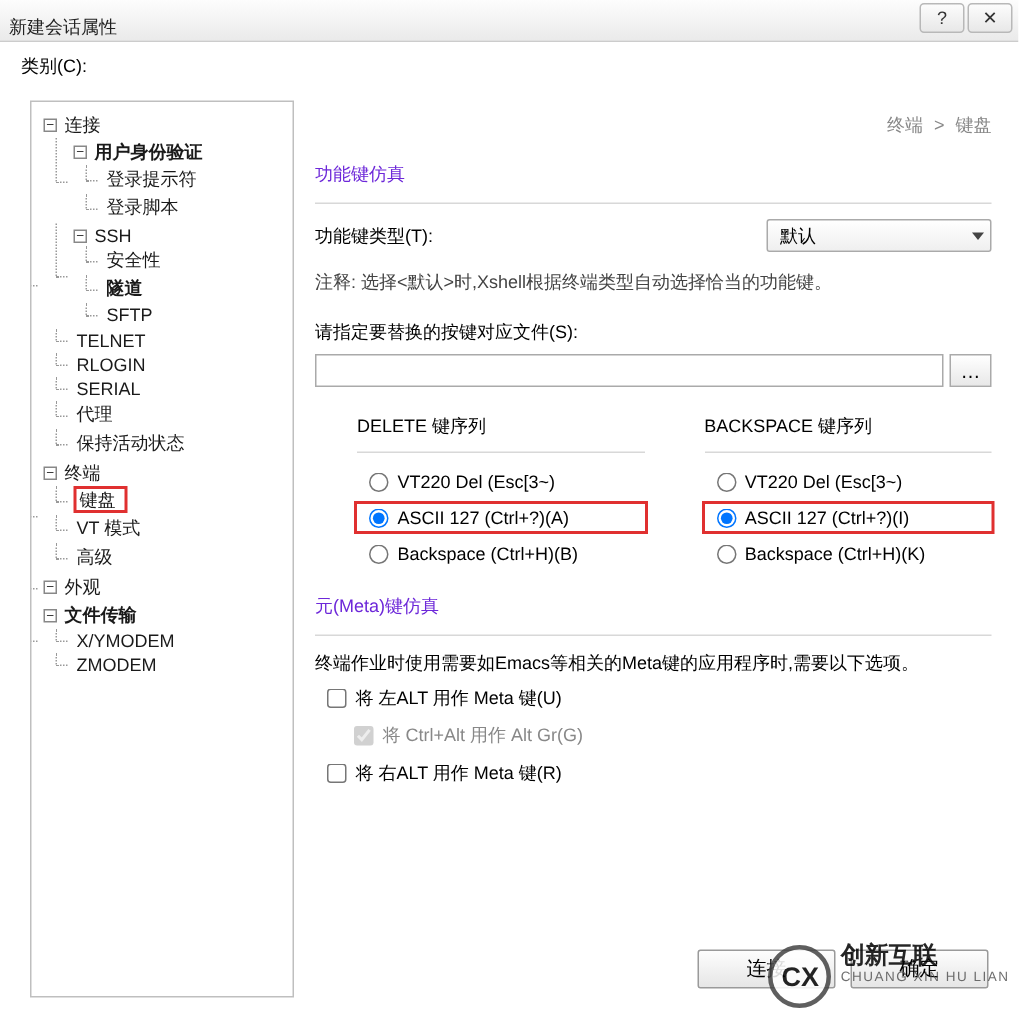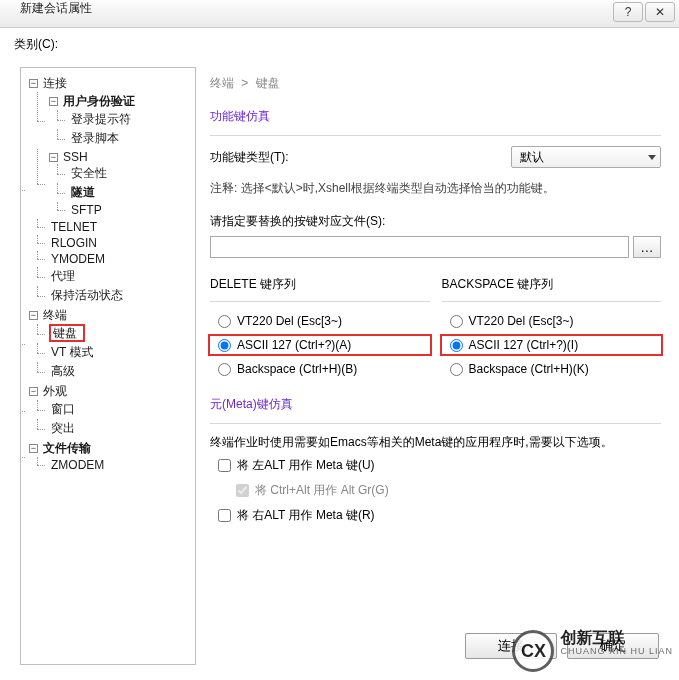--- a/index.html
+++ b/index.html
@@ -11,22 +11,22 @@
     width: 679px;
     height: 680px;
     overflow: hidden;
     position: relative;
   }
   .titlebar {
     height: 28px;
     background: linear-gradient(#fdfdfd, #eaeaea);
     border-bottom: 1px solid #ccc;
     display: flex;
-    align-items: flex-start;
-    padding: 0 20px;
+    align-items: flex-end;
+    padding: 0 6px;
     position: relative;
   }
   .titlebar .title { color: #222; }
   .titlebar .ctrls {
     position: absolute; right: 4px; top: 2px;
     display: flex; gap: 0;
   }
   .titlebar .ctrls button {
     width: 30px; height: 20px;
     border: 1px solid #b8b8b8; border-radius: 3px;
@@ -64,21 +64,21 @@
     border:1px solid #888; background:#fff; font-size:9px;
     line-height:7px; text-align:center; margin-right:3px;
     position:relative; top:-1px; color:#333;
   }
   .tree .lbl { cursor: default; padding: 0 2px; }
   .tree .sel-red { border: 2px solid #e03030; padding: 0 6px 0 2px; }
   .tree .bold { font-weight: 700; }
   .right-col {
     flex: 1; padding: 4px 10px 0 14px; position: relative;
   }
-  .breadcrumb { color: #888; margin: 4px 0 16px 0; }
+  .breadcrumb { color: #888; margin: 4px 0 16px 0; text-align: right; }
   .breadcrumb .sep { margin: 0 4px; }
   .section-title { margin-bottom: 10px; color:#6d28d9; }
   .divider { border: none; border-top: 1px solid #d8d8d8; margin: 4px 0 10px 0; }
   .form-row { display: flex; align-items: center; margin-bottom: 10px; }
   .form-row label { width: 100px; }
   .combo {
     display:inline-flex; align-items:center;
     border:1px solid #aaa; border-radius:2px;
     background: linear-gradient(#fff,#efefef);
     height: 22px; min-width: 150px; padding: 0 4px 0 8px;
@@ -92,21 +92,21 @@
   .hint { color: #444; margin: 12px 0 16px 0; }
   .file-row { display:flex; align-items:center; gap:4px; margin-bottom:18px; }
   .file-row input[type=text] {
     flex:1; height:22px; border:1px solid #aaa; padding:0 4px;
   }
   .file-row .browse {
     width:28px; height:22px; border:1px solid #aaa;
     background:linear-gradient(#fff,#e8e8e8); cursor:default;
   }
   .cols { display:flex; gap:12px; }
-  .col { flex:1; }
+  .col { flex:1;margin-left:28px; }
   .col-title { margin-bottom:8px; }
   .radio-row, .check-row { display:flex; align-items:center; margin:4px 0; padding:2px 0; }
   .radio-row input, .check-row input { margin:0 6px 0 8px; }
   .highlight-row {
     border: 2px solid #e03030;
     margin: 0 -2px;
   }
   .buttons {
     position:absolute; right:12px; bottom:6px;
     display:flex; gap:10px;
@@ -157,40 +157,37 @@
           </li>
           <li><span class="toggle">−</span><span class="lbl">SSH</span>
             <ul>
               <li><span class="lbl">安全性</span></li>
               <li><span class="lbl bold">隧道</span></li>
               <li><span class="lbl">SFTP</span></li>
             </ul>
           </li>
           <li><span class="lbl">TELNET</span></li>
           <li><span class="lbl">RLOGIN</span></li>
-          <li><span class="lbl">YMODEM</span></li>
+          <li><span class="lbl">SERIAL</span></li>
           <li><span class="lbl">代理</span></li>
           <li><span class="lbl">保持活动状态</span></li>
         </ul>
       </li>
       <li><span class="toggle">−</span><span class="lbl">终端</span>
         <ul>
           <li><span class="lbl sel-red">键盘</span></li>
           <li><span class="lbl">VT 模式</span></li>
           <li><span class="lbl">高级</span></li>
         </ul>
       </li>
       <li><span class="toggle">−</span><span class="lbl">外观</span>
-        <ul>
-          <li><span class="lbl">窗口</span></li>
-          <li><span class="lbl">突出</span></li>
-        </ul>
       </li>
       <li><span class="toggle">−</span><span class="lbl bold">文件传输</span>
         <ul>
+          <li><span class="lbl">X/YMODEM</span></li>
           <li><span class="lbl">ZMODEM</span></li>
         </ul>
       </li>
     </ul>
   </div>
 
   <div class="right-col">
     <div class="breadcrumb">
       <span>终端</span>
       <span class="sep">&gt;</span>

